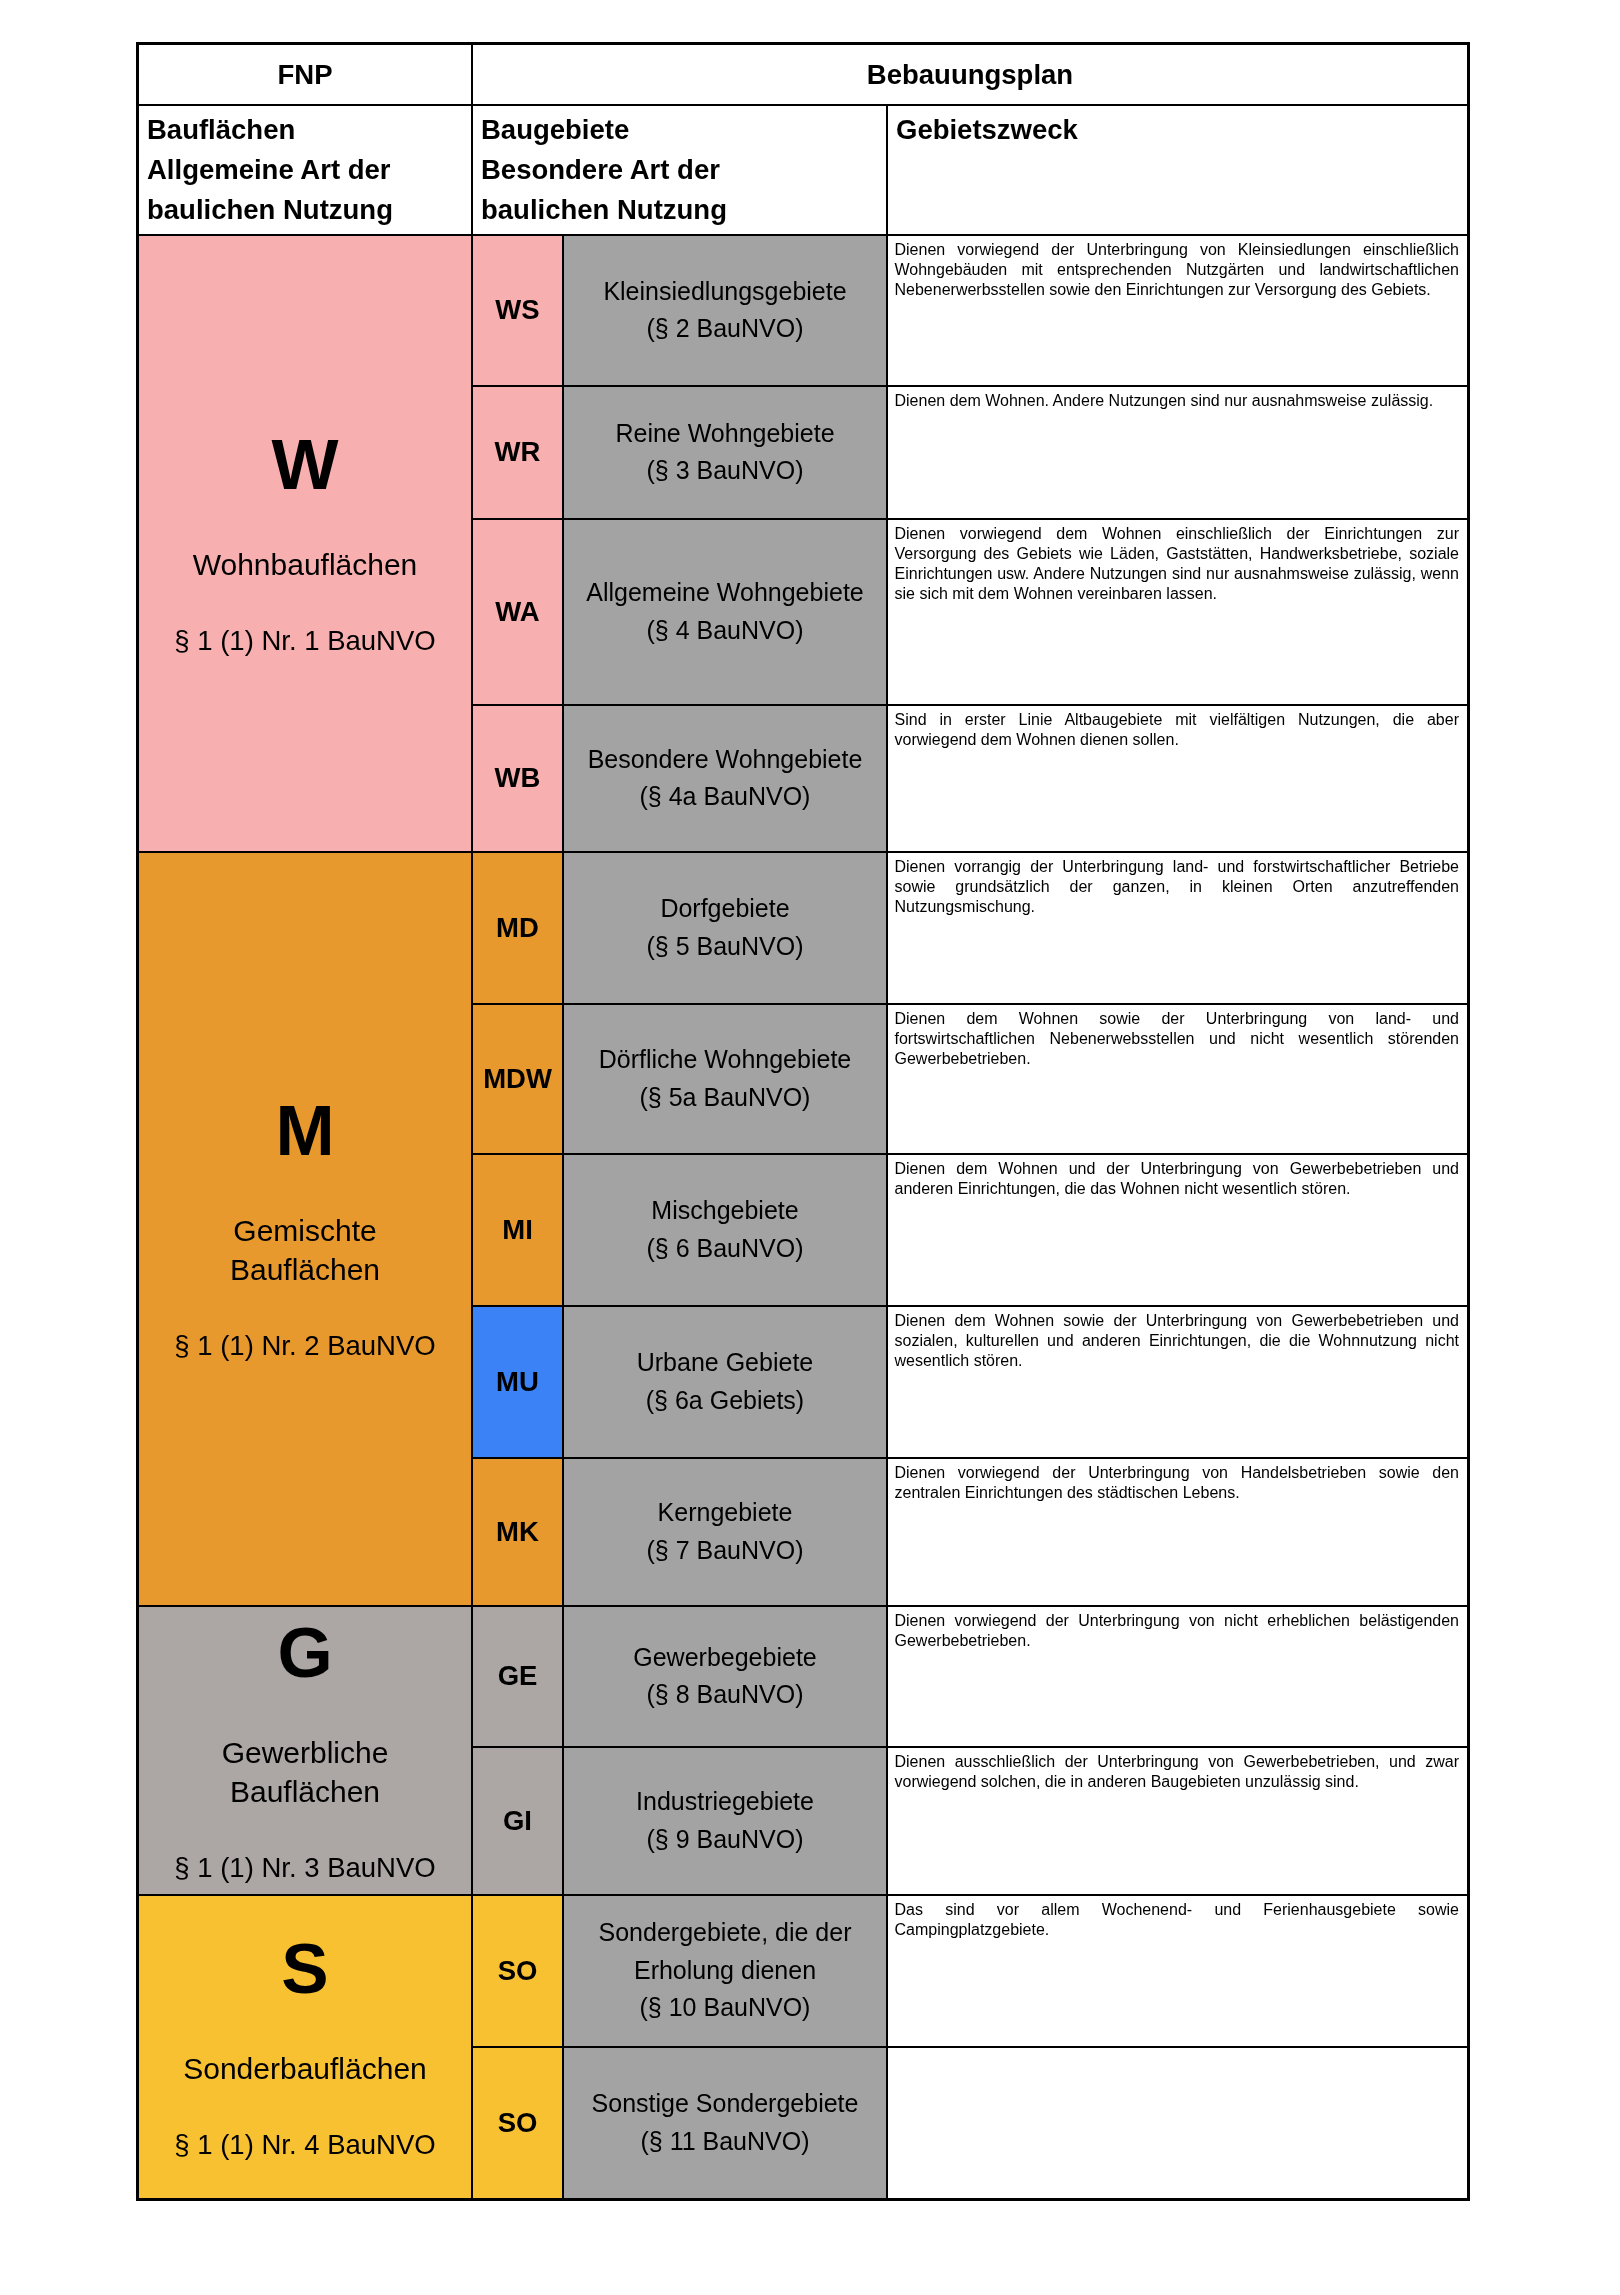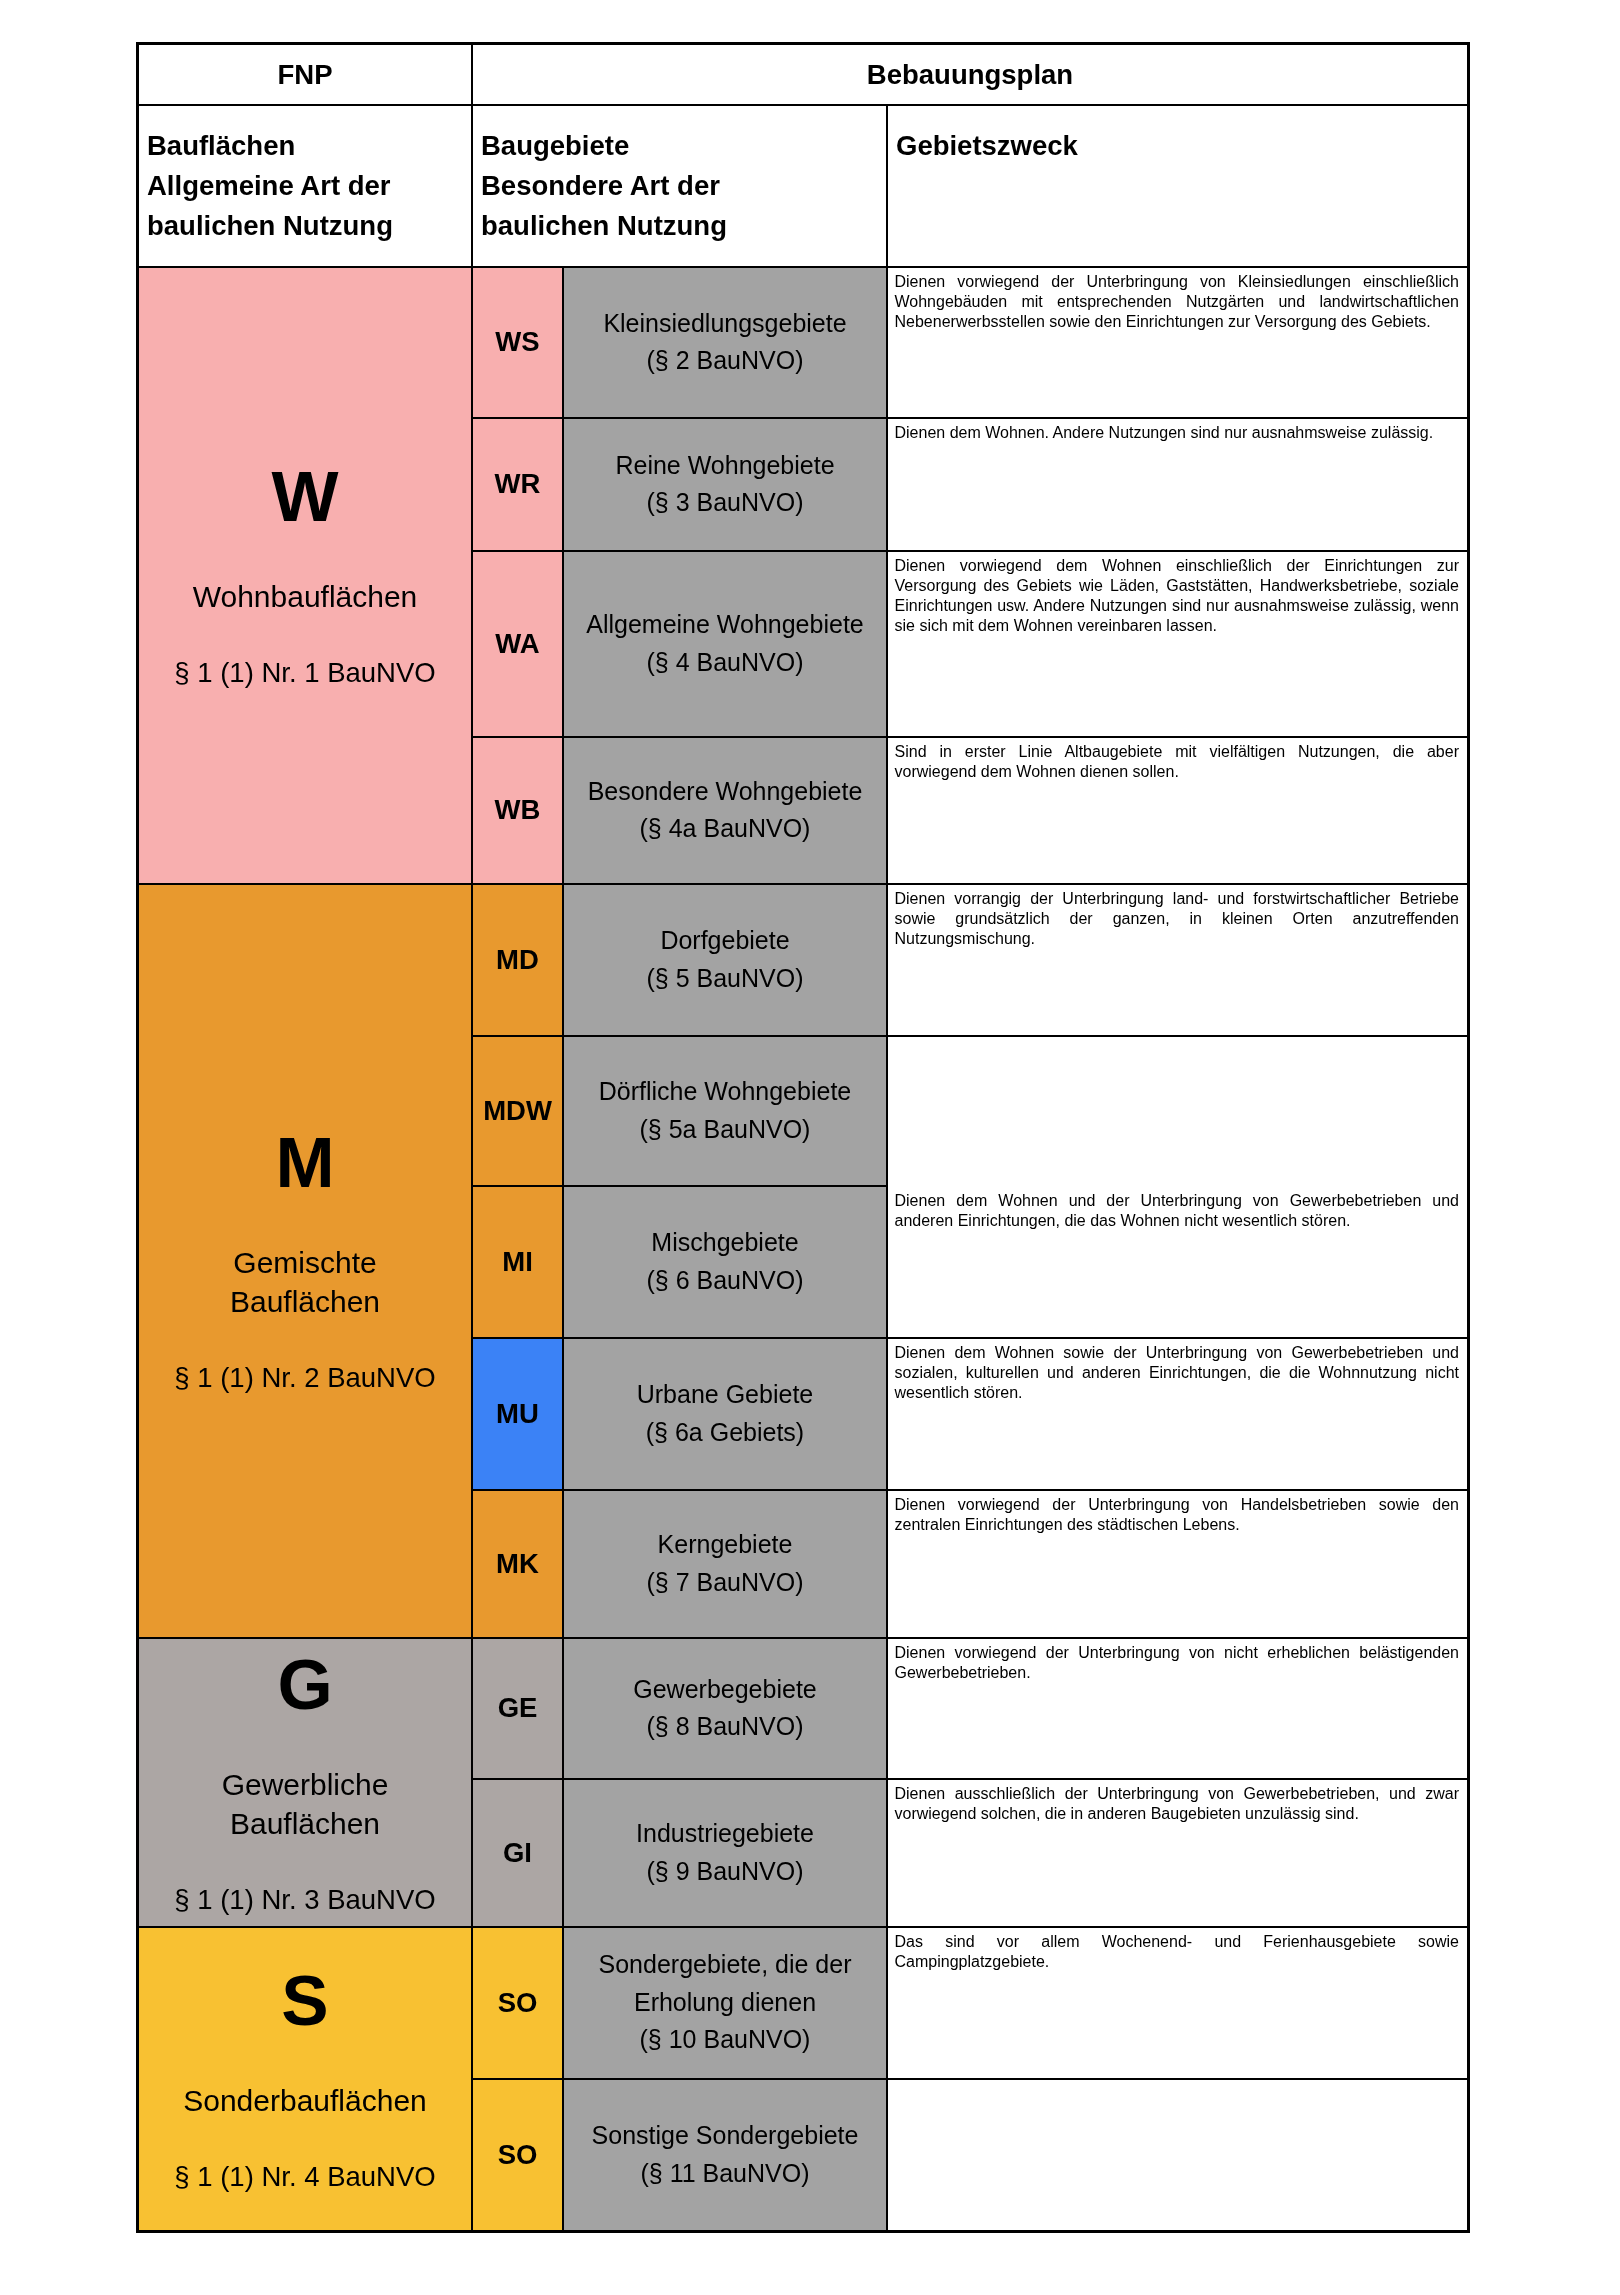--- a/index.html
+++ b/index.html
@@ -25,21 +25,21 @@
     border-bottom: 2.4px solid #000;
     font-weight: bold;
     font-size: 27.5px;
   }
   .hcell:last-child { border-right: none; }
   .hcenter { display: flex; align-items: center; justify-content: center; }
   .w-col1 { width: 334px; }
   .w-col23 { width: 415px; }
   .w-rest { flex: 1; }
   .hlabel {
-    padding: 20px 8px;
+    padding: 4px 8px;
     line-height: 1.45;
     white-space: pre-line;
   }
   .section { display: flex; }
   .section-cell {
     width: 334px;
     border-right: 2.4px solid #000;
     border-bottom: 2.4px solid #000;
     display: flex; flex-direction: column;
     align-items: center; justify-content: center;
@@ -167,20 +167,21 @@
     </div>
     <div class="purpose-cell">Dienen vorrangig der Unterbringung land- und forstwirtschaftlicher Betriebe sowie grundsätzlich der ganzen, in kleinen Orten anzutreffenden Nutzungsmischung.</div>
   </div>
 
   <div class="row" style="min-height: 150px;">
     <div class="code-cell" style="background: rgb(232, 153, 46);">MDW</div>
     <div class="name-cell">
       <div>Dörfliche Wohngebiete</div>
       <div>(§ 5a BauNVO)</div>
     </div>
+    <div class="purpose-cell">Dienen dem Wohnen sowie der Unterbringung von land- und fortswirtschaftlichen Nebenerwebsstellen und nicht wesentlich störenden Gewerbebetrieben.</div>
   </div>
 
   <div class="row" style="min-height: 152px;">
     <div class="code-cell" style="background: rgb(232, 153, 46);">MI</div>
     <div class="name-cell">
       <div>Mischgebiete</div>
       <div>(§ 6 BauNVO)</div>
     </div>
     <div class="purpose-cell">Dienen dem Wohnen und der Unterbringung von Gewerbebetrieben und anderen Einrichtungen, die das Wohnen nicht wesentlich stören.</div>
   </div>

